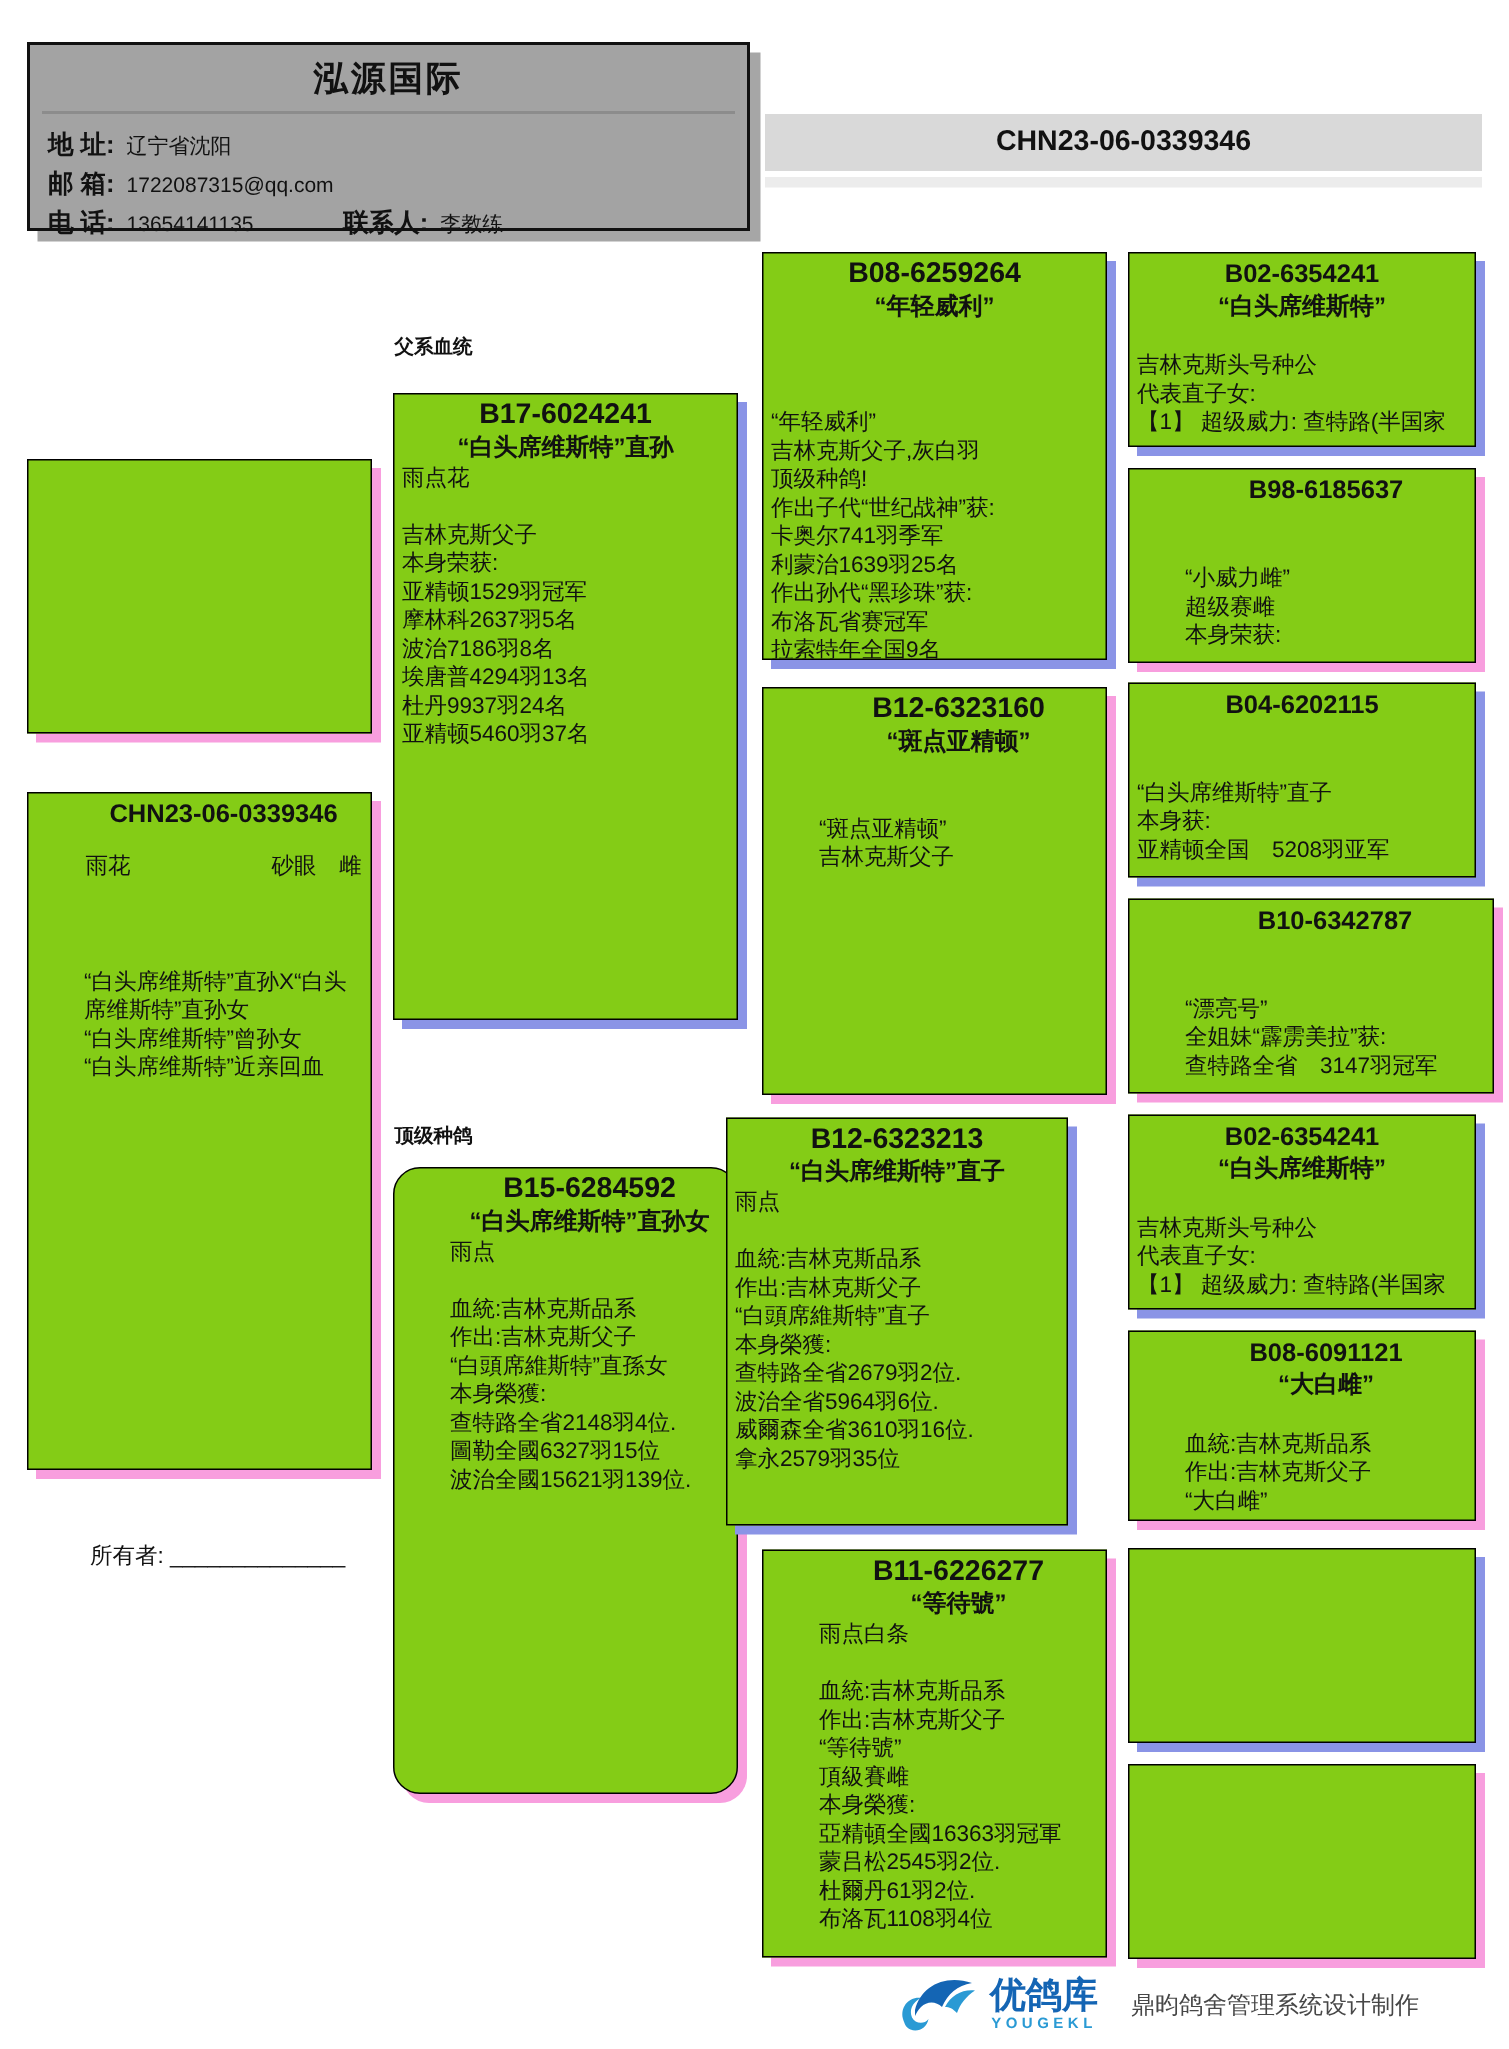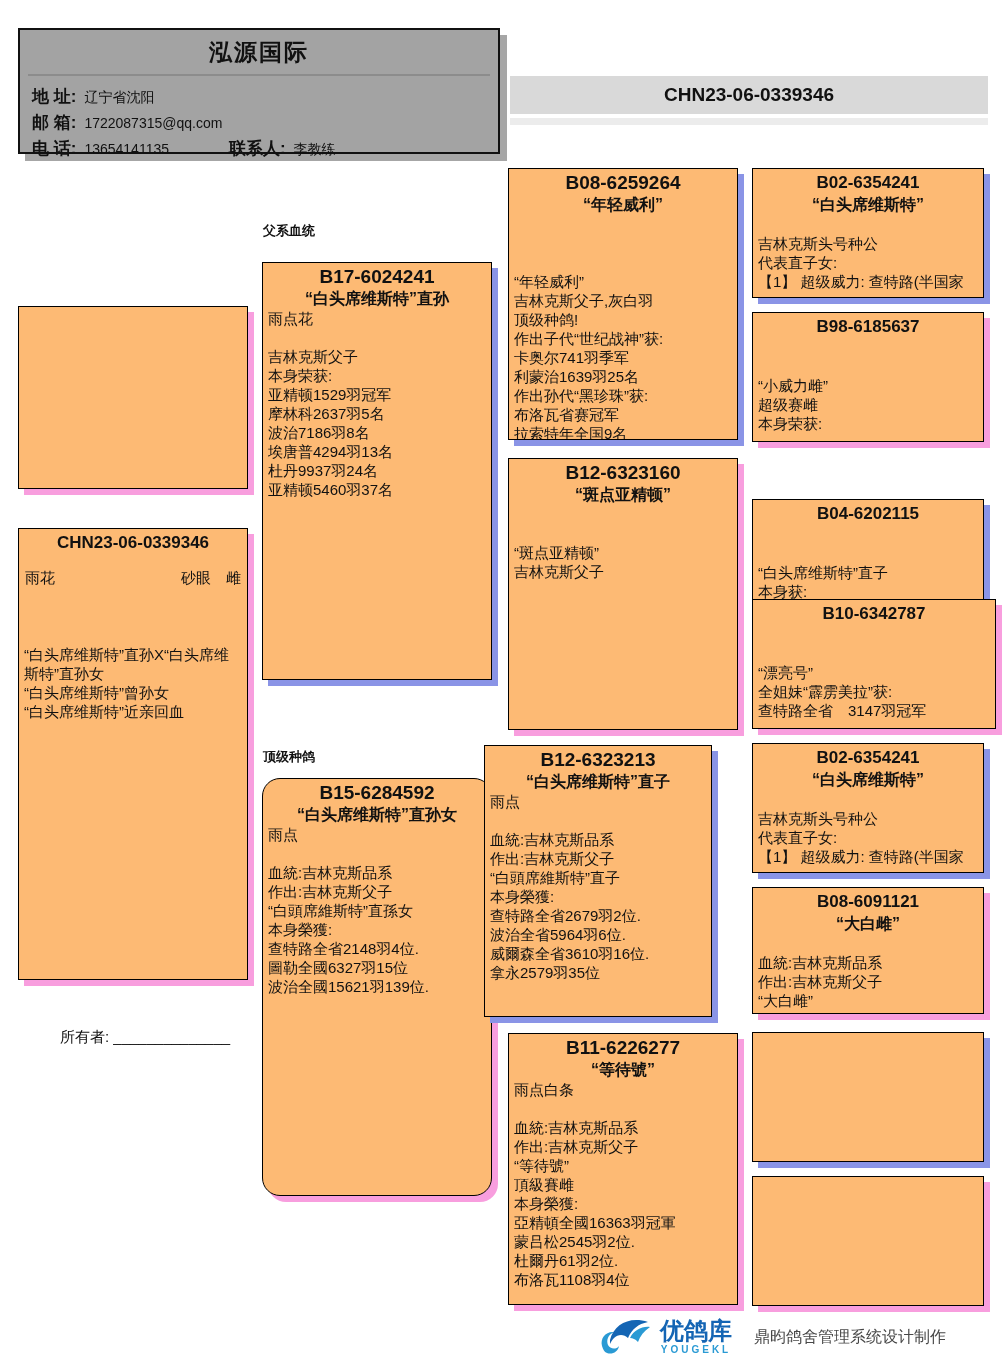--- a/index.html
+++ b/index.html
@@ -22,25 +22,25 @@
   .ring-banner{
     position:absolute;left:510px;top:76px;width:478px;height:38px;
     background:#d9d9d9;text-align:center;line-height:38px;
     font-size:19px;font-weight:bold;
   }
   .ring-banner-strip{
     position:absolute;left:510px;top:118px;width:478px;height:7px;background:#ececec;
   }
   
   .pbox{
-    position:absolute;background:#fdba74;border:1px solid #000;box-sizing:border-box;
+    position:absolute;background:#84cc16;border:1px solid #000;box-sizing:border-box;
     overflow:hidden;
   }
   .pbox.blue{box-shadow:6px 6px 0 #8a94e6;}
-  .pbox.pink{box-shadow:6px 6px 0 #f89ede;}
+  .pbox.pink{box-shadow:6px 6px 0 #f89ede;padding-left:32px;}
   .pbox-title{text-align:center;font-weight:bold;font-size:19px;line-height:23px;padding-top:2px;}
   .pbox-name{text-align:center;font-weight:bold;font-size:16px;line-height:21px;}
   .pbox-body{font-size:15px;line-height:19px;padding:0 5px;white-space:pre-line;}
   .sex-row{display:flex;justify-content:space-between;font-size:15px;line-height:20px;padding:14px 6px 0 6px;}
   
   .blood-label{position:absolute;font-size:13px;font-weight:bold;}
   
   .owner-line{position:absolute;left:60px;top:1028px;font-size:15px;}
   
   .footer{position:absolute;left:600px;top:1312px;height:50px;display:flex;align-items:center;}
@@ -187,21 +187,21 @@
 
 <div class="pbox pink" style="left:752px;top:312px;width:232px;height:130px;">
   <div class="pbox-title" style="font-size:17px;">B98-6185637</div>
   <div class="pbox-body">
 
 “小威力雌”
 超级赛雌
 本身荣获:</div>
 </div>
 
-<div class="pbox blue" style="left:752px;top:455px;width:232px;height:130px;margin-top:44px;">
+<div class="pbox blue" style="left:752px;top:455px;width:232px;height:130px;">
   <div class="pbox-title" style="font-size:17px;">B04-6202115</div>
   <div class="pbox-body">
 
 “白头席维斯特”直子
 本身获:
 亚精顿全国　5208羽亚军</div>
 </div>
 
 <div class="pbox pink" style="left:752px;top:599px;width:244px;height:130px;">
   <div class="pbox-title" style="font-size:17px;">B10-6342787</div>

